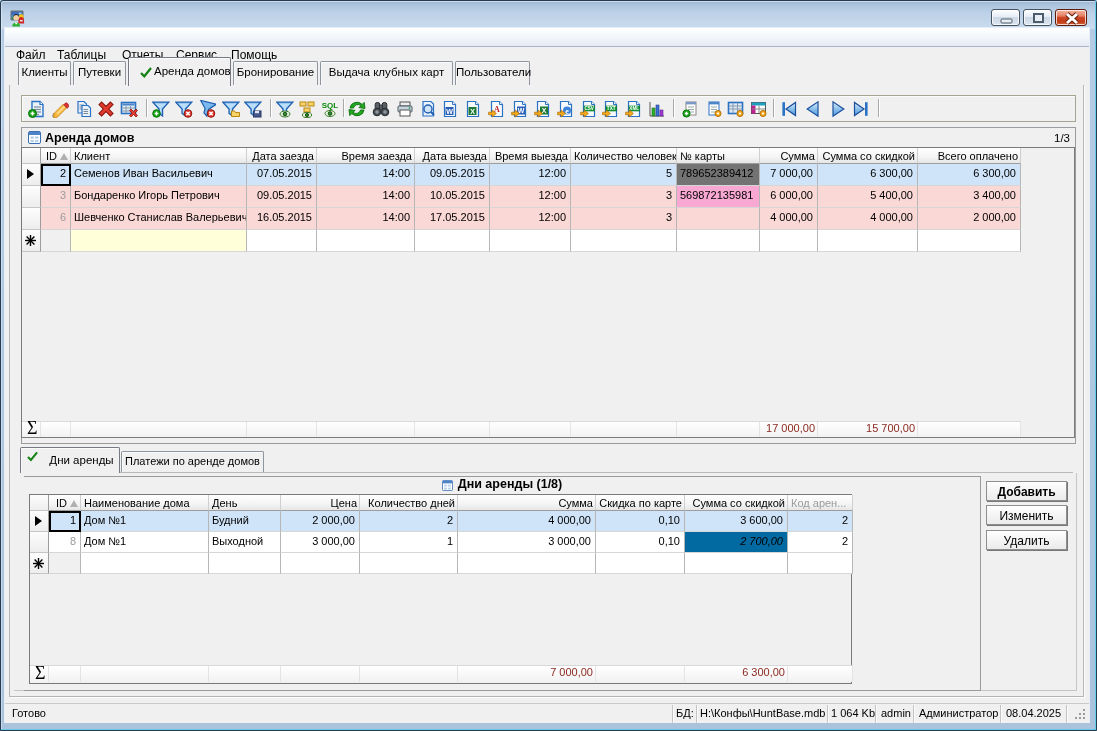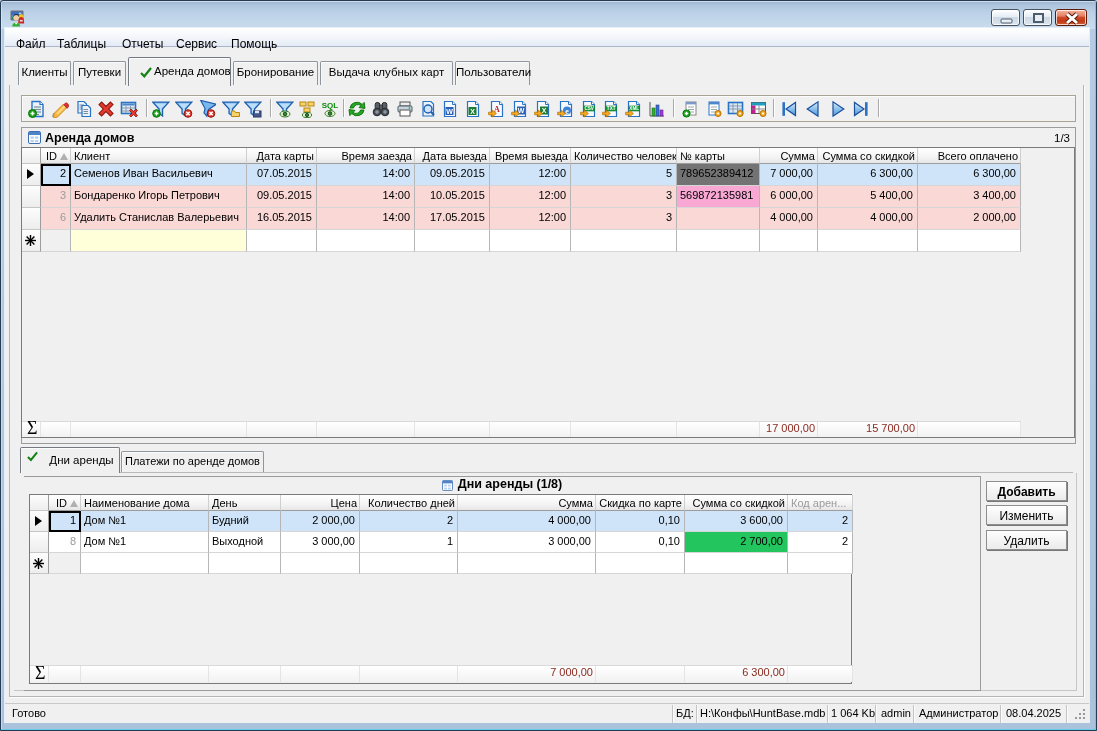--- a/index.html
+++ b/index.html
@@ -12,21 +12,21 @@
 #title{position:absolute;left:0;top:0;right:0;height:28px;color:#1a1a1a}
 #title .txt{position:absolute;left:30px;top:9px;font-size:12px;white-space:nowrap;color:#15191d}
 #appicon{position:absolute;left:9px;top:10px;width:17px;height:17px}
 .wbtn{position:absolute;top:9px;height:17px;border:1px solid #44535f;border-radius:3px;background:linear-gradient(180deg,#fdfeff 0%,#e6edf5 45%,#cdd9e7 50%,#dbe5ef 100%);box-shadow:inset 0 0 0 1px rgba(255,255,255,.75)}
 #bmin{left:991px;width:29px}
 #bmax{left:1023px;width:29px}
 #bclose{left:1055px;width:32px;background:linear-gradient(180deg,#f4b49e 0%,#e68165 40%,#cf4724 50%,#c23a18 75%,#d06132 100%);border-color:#5e1a0a}
 .wbtn svg{position:absolute;left:0;top:0}
 
 #menubar{position:absolute;left:5px;top:28px;right:8px;height:19px;background:linear-gradient(180deg,#ffffff 0%,#f2f5fa 55%,#e4eaf4 100%);border-bottom:1px solid #aab6cd}
-#menubar span{position:absolute;top:9px;font-size:12px}
+#menubar span{position:absolute;top:20px;font-size:12px}
 
 .tab{position:absolute;background:#f0f0f0;border:1px solid #8f959e;border-bottom:none;border-radius:2px 2px 0 0;box-shadow:inset 0 1px 0 #fbfbfb,inset 1px 0 0 #f8f8f8}
 .tab .lb{position:absolute;left:0;right:0;top:0;text-align:center;font-size:11.5px;white-space:nowrap}
 .tabline{position:absolute;height:1px;background:#b9b9b9}
 
 #page{position:absolute;left:9px;top:85px;width:1075px;height:612px;background:#f0f0f0;border:1px solid #b5b5b5;border-top:none;box-shadow:1px 1px 0 #fdfdfd}
 #pagetop{position:absolute;left:9px;top:85px;width:1075px;height:1px;background:#b9b9b9}
 
 #toolbar{position:absolute;left:21px;top:95px;width:1055px;height:27px;background:#f0f0f0;border:1px solid #a8a494;box-shadow:inset 1px 1px 0 #fcfcfc}
 .tsep{position:absolute;top:4px;width:1px;height:18px;background:#a9a9a9;box-shadow:1px 0 0 #ffffff}
@@ -419,21 +419,21 @@
       </svg>
     <span style="position:absolute;left:23px;top:3px">Аренда домов</span>
     <span style="position:absolute;right:5px;top:4px;font-weight:normal;font-size:11.5px">1/3</span>
   </div>
 </div>
 <div class="grid" id="maingrid" style="left:21px;top:147px;width:1054px;height:291px">
     <div class="grow" style="top: 0px; height: 16px;">
       <div class="hcell sel" style="width: 19px; min-width: 19px;"></div>
       <div class="hcell hdr r" style="width: 30px; min-width: 30px;">ID<span class="sortup"></span></div>
       <div class="hcell hdr" style="width: 176px; min-width: 176px;">Клиент</div>
-      <div class="hcell hdr r" style="width: 70px; min-width: 70px;">Дата карты</div>
+      <div class="hcell hdr r" style="width: 70px; min-width: 70px;">Дата заезда</div>
       <div class="hcell hdr r" style="width: 98px; min-width: 98px;">Время заезда</div>
       <div class="hcell hdr r" style="width: 75px; min-width: 75px;">Дата выезда</div>
       <div class="hcell hdr r" style="width: 81px; min-width: 81px;">Время выезда</div>
       <div class="hcell hdr r" style="width: 106px; min-width: 106px;">Количество человек</div>
       <div class="hcell hdr" style="width: 83px; min-width: 83px;">№ карты</div>
       <div class="hcell hdr r" style="width: 58px; min-width: 58px;">Сумма</div>
       <div class="hcell hdr r" style="width: 100px; min-width: 100px;">Сумма со скидкой</div>
       <div class="hcell hdr r" style="width: 103px; min-width: 103px;">Всего оплачено</div>
     </div>
     <div class="grow" style="top: 16px; height: 22px;">
@@ -462,21 +462,21 @@
       <div class="cell r" style="width: 81px; min-width: 81px; background: rgb(249, 216, 214);">12:00</div>
       <div class="cell r" style="width: 106px; min-width: 106px; background: rgb(249, 216, 214);">3</div>
       <div class="cell " style="width: 83px; min-width: 83px; background: #f9a8d4;">569872135981</div>
       <div class="cell r" style="width: 58px; min-width: 58px; background: rgb(249, 216, 214);">6 000,00</div>
       <div class="cell r" style="width: 100px; min-width: 100px; background: rgb(249, 216, 214);">5 400,00</div>
       <div class="cell r" style="width: 103px; min-width: 103px; background: rgb(249, 216, 214);">3 400,00</div>
     </div>
     <div class="grow" style="top: 60px; height: 22px;">
       <div class="cell sel" style="width: 19px; min-width: 19px;"></div>
       <div class="cell r gray" style="width: 30px; min-width: 30px; background: rgb(249, 216, 214);">6</div>
-      <div class="cell " style="width: 176px; min-width: 176px; background: rgb(249, 216, 214);">Удалить Станислав Валерьевич</div>
+      <div class="cell " style="width: 176px; min-width: 176px; background: rgb(249, 216, 214);">Шевченко Станислав Валерьевич</div>
       <div class="cell r" style="width: 70px; min-width: 70px; background: rgb(249, 216, 214);">16.05.2015</div>
       <div class="cell r" style="width: 98px; min-width: 98px; background: rgb(249, 216, 214);">14:00</div>
       <div class="cell r" style="width: 75px; min-width: 75px; background: rgb(249, 216, 214);">17.05.2015</div>
       <div class="cell r" style="width: 81px; min-width: 81px; background: rgb(249, 216, 214);">12:00</div>
       <div class="cell r" style="width: 106px; min-width: 106px; background: rgb(249, 216, 214);">3</div>
       <div class="cell " style="width: 83px; min-width: 83px; background: rgb(249, 216, 214);"></div>
       <div class="cell r" style="width: 58px; min-width: 58px; background: rgb(249, 216, 214);">4 000,00</div>
       <div class="cell r" style="width: 100px; min-width: 100px; background: rgb(249, 216, 214);">4 000,00</div>
       <div class="cell r" style="width: 103px; min-width: 103px; background: rgb(249, 216, 214);">2 000,00</div>
     </div>
@@ -572,21 +572,21 @@
     </div>
     <div class="grow" style="top: 37px; height: 21px;">
       <div class="cell sel" style="width: 19px; min-width: 19px;"></div>
       <div class="cell r gray" style="width: 32px; min-width: 32px; background: rgb(255, 255, 255);">8</div>
       <div class="cell " style="width: 128px; min-width: 128px; background: rgb(255, 255, 255);">Дом №1</div>
       <div class="cell " style="width: 72px; min-width: 72px; background: rgb(255, 255, 255);">Выходной</div>
       <div class="cell r" style="width: 79px; min-width: 79px; background: rgb(255, 255, 255);">3 000,00</div>
       <div class="cell r" style="width: 98px; min-width: 98px; background: rgb(255, 255, 255);">1</div>
       <div class="cell r" style="width: 138px; min-width: 138px; background: rgb(255, 255, 255);">3 000,00</div>
       <div class="cell r" style="width: 89px; min-width: 89px; background: rgb(255, 255, 255);">0,10</div>
-      <div class="cell r" style="width: 103px; min-width: 103px; background: #22c55e;">2 700,00</div>
+      <div class="cell r" style="width: 103px; min-width: 103px; background: #0369a1; font-style: italic;">2 700,00</div>
       <div class="cell r" style="width: 65px; min-width: 65px; background: rgb(255, 255, 255);">2</div>
     </div>
     <div class="grow" style="top: 58px; height: 21px;">
       <div class="cell sel" style="width: 19px; min-width: 19px;">
         <svg width="11" height="11" style="position:absolute;left:3px;top:5px" viewBox="0 0 11 11">
           <g stroke="#000" stroke-width="1.4">
             <line x1="5.5" y1="0" x2="5.5" y2="11"></line>
             <line x1="0" y1="5.5" x2="11" y2="5.5"></line>
             <line x1="1.6" y1="1.6" x2="9.4" y2="9.4"></line>
             <line x1="9.4" y1="1.6" x2="1.6" y2="9.4"></line>

